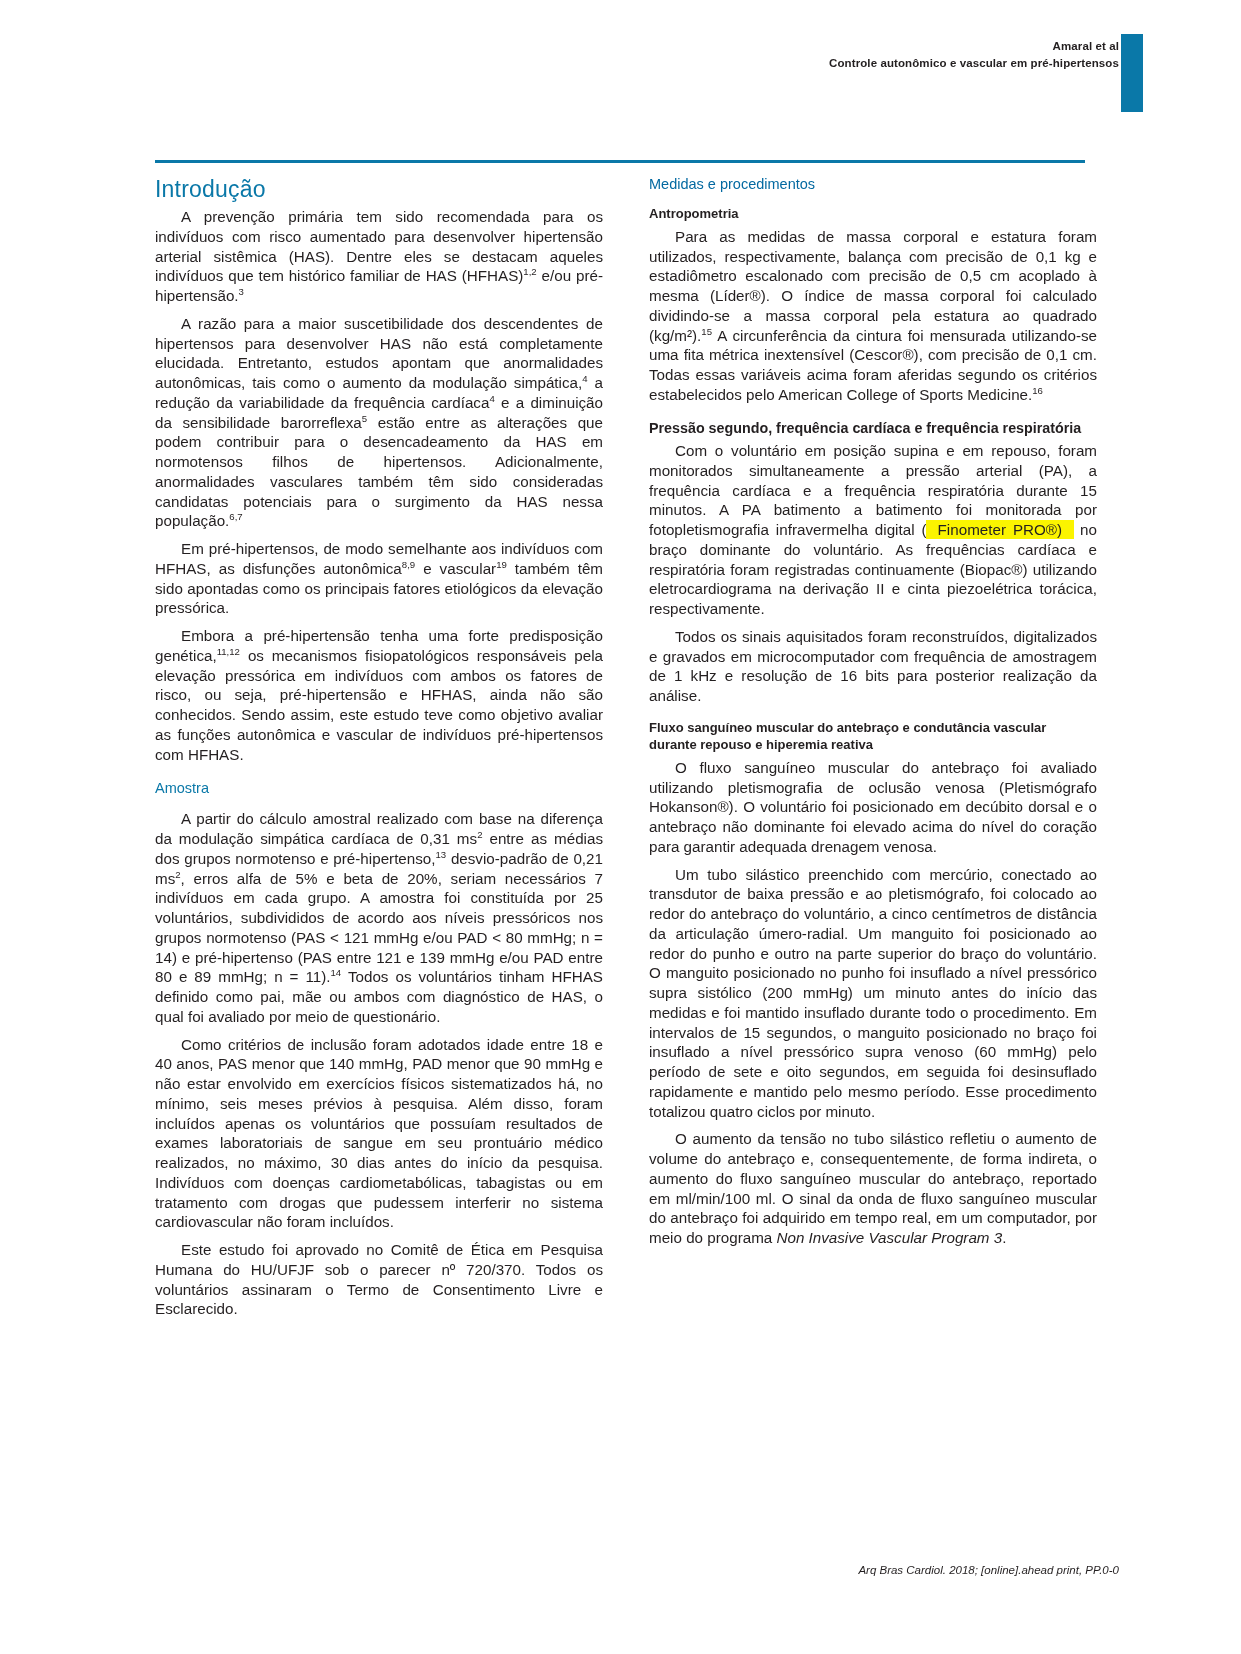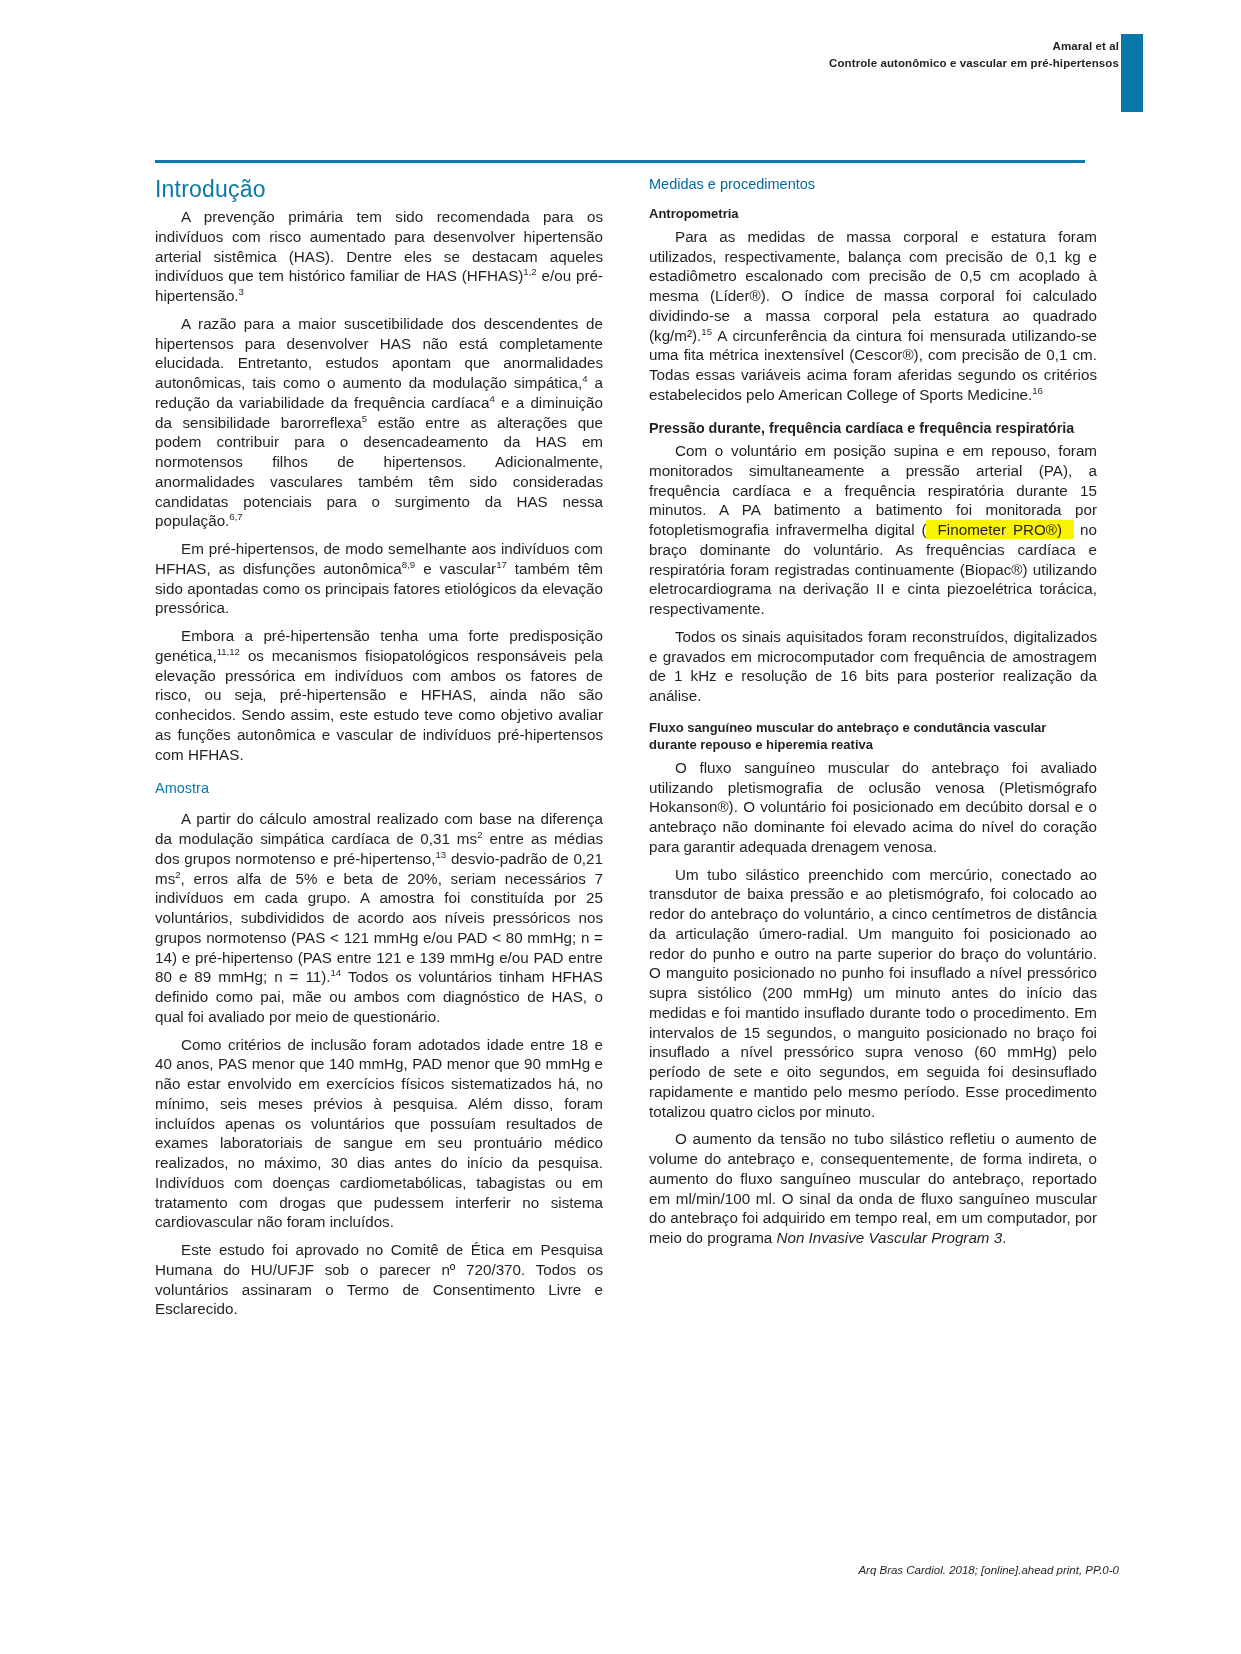--- a/index.html
+++ b/index.html
@@ -148,21 +148,21 @@
 <div class="page">
 
   <div class="col left">
 
     <h1 class="sec">Introdução</h1>
 
     <p><span>A prevenção primária tem sido recomendada para os indivíduos com risco aumentado para desenvolver hipertensão arterial sistêmica (HAS). Dentre eles se destacam aqueles indivíduos que tem histórico familiar de HAS (HFHAS)</span><sup>1,2</sup> e/ou pré-hipertensão.<sup>3</sup></p>
 
     <p><span>A razão para a maior suscetibilidade dos descendentes de hipertensos para desenvolver HAS não está completamente elucidada. Entretanto, estudos apontam que anormalidades autonômicas, tais como o aumento da modulação simpática,</span><sup>4</sup> a redução da variabilidade da frequência cardíaca<sup>4</sup> e a diminuição da sensibilidade barorreflexa<sup>5</sup> estão entre as alterações que podem contribuir para o desencadeamento da HAS em normotensos filhos de hipertensos. Adicionalmente, anormalidades vasculares também têm sido consideradas candidatas potenciais para o surgimento da HAS nessa população.<sup>6,7</sup></p>
 
-    <p><span>Em pré-hipertensos, de modo semelhante aos indivíduos com HFHAS, as disfunções autonômica</span><sup>8,9</sup> e vascular<sup>17</sup> também têm sido apontadas como os principais fatores etiológicos da elevação pressórica.</p>
+    <p><span>Em pré-hipertensos, de modo semelhante aos indivíduos com HFHAS, as disfunções autonômica</span><sup>8,9</sup> e vascular<sup>19</sup> também têm sido apontadas como os principais fatores etiológicos da elevação pressórica.</p>
 
     <p><span>Embora a pré-hipertensão tenha uma forte predisposição genética,</span><sup>11,12</sup> os mecanismos fisiopatológicos responsáveis pela elevação pressórica em indivíduos com ambos os fatores de risco, ou seja, pré-hipertensão e HFHAS, ainda não são conhecidos. Sendo assim, este estudo teve como objetivo avaliar as funções autonômica e vascular de indivíduos pré-hipertensos com HFHAS.</p>
 
 
     <h2 class="subsec">Amostra</h2>
 
     <p><span>A partir do cálculo amostral realizado com base na diferença da modulação simpática cardíaca de 0,31 ms</span><sup>2</sup> entre as médias dos grupos normotenso e pré-hipertenso,<sup>13</sup> desvio-padrão de 0,21 ms<sup>2</sup>, erros alfa de 5% e beta de 20%, seriam necessários 7 indivíduos em cada grupo. A amostra foi constituída por 25 voluntários, subdivididos de acordo aos níveis pressóricos nos grupos normotenso (PAS &lt; 121 mmHg e/ou PAD &lt; 80 mmHg; n = 14) e pré-hipertenso (PAS entre 121 e 139 mmHg e/ou PAD entre 80 e 89 mmHg; n = 11).<sup>14</sup> Todos os voluntários tinham HFHAS definido como pai, mãe ou ambos com diagnóstico de HAS, o qual foi avaliado por meio de questionário.</p>
 
     <p>Como critérios de inclusão foram adotados idade entre 18 e 40 anos, PAS menor que 140 mmHg, PAD menor que 90 mmHg e não estar envolvido em exercícios físicos sistematizados há, no mínimo, seis meses prévios à pesquisa. Além disso, foram incluídos apenas os voluntários que possuíam resultados de exames laboratoriais de sangue em seu prontuário médico realizados, no máximo, 30 dias antes do início da pesquisa. Indivíduos com doenças cardiometabólicas, tabagistas ou em tratamento com drogas que pudessem interferir no sistema cardiovascular não foram incluídos.</p>
 
@@ -170,21 +170,21 @@
   </div>
 
   <div class="col right">
 
     <div class="rlabel">Medidas e procedimentos</div>
 
     <h3 class="blk">Antropometria</h3>
 
     <p><span>Para as medidas de massa corporal e estatura foram utilizados, respectivamente, balança com precisão de 0,1 kg e estadiômetro escalonado com precisão de 0,5 cm acoplado à mesma (Líder®). O índice de massa corporal foi calculado dividindo-se a massa corporal pela estatura ao quadrado (kg/m²).</span><sup>15</sup> A circunferência da cintura foi mensurada utilizando-se uma fita métrica inextensível (Cescor®), com precisão de 0,1 cm. Todas essas variáveis acima foram aferidas segundo os critérios estabelecidos pelo American College of Sports Medicine.<sup>16</sup></p>
 
-    <h3 class="blk tight">Pressão durante, frequência cardíaca e frequência respiratória</h3>
+    <h3 class="blk tight">Pressão segundo, frequência cardíaca e frequência respiratória</h3>
 
     <p><span>Com o voluntário em posição supina e em repouso, foram monitorados simultaneamente a pressão arterial (PA), a frequência cardíaca e a frequência respiratória durante 15 minutos. A PA batimento a batimento foi monitorada por fotopletismografia infravermelha digital (</span><span class="hl">Finometer PRO®)</span><span> no braço dominante do voluntário. As frequências cardíaca e respiratória foram registradas continuamente (Biopac®) utilizando eletrocardiograma na derivação II e cinta piezoelétrica torácica, respectivamente.</span></p>
 
     <p>Todos os sinais aquisitados foram reconstruídos, digitalizados e gravados em microcomputador com frequência de amostragem de 1 kHz e resolução de 16 bits para posterior realização da análise.</p>
 
     <h3 class="blk">Fluxo sanguíneo muscular do antebraço e condutância vascular durante repouso e hiperemia reativa</h3>
 
     <p>O fluxo sanguíneo muscular do antebraço foi avaliado utilizando pletismografia de oclusão venosa (Pletismógrafo Hokanson®). O voluntário foi posicionado em decúbito dorsal e o antebraço não dominante foi elevado acima do nível do coração para garantir adequada drenagem venosa.</p>
     <p>Um tubo silástico preenchido com mercúrio, conectado ao transdutor de baixa pressão e ao pletismógrafo, foi colocado ao redor do antebraço do voluntário, a cinco centímetros de distância da articulação úmero-radial. Um manguito foi posicionado ao redor do punho e outro na parte superior do braço do voluntário. O manguito posicionado no punho foi insuflado a nível pressórico supra sistólico (200 mmHg) um minuto antes do início das medidas e foi mantido insuflado durante todo o procedimento. Em intervalos de 15 segundos, o manguito posicionado no braço foi insuflado a nível pressórico supra venoso (60 mmHg) pelo período de sete e oito segundos, em seguida foi desinsuflado rapidamente e mantido pelo mesmo período. Esse procedimento totalizou quatro ciclos por minuto.</p>
     <p><span>O aumento da tensão no tubo silástico refletiu o aumento de volume do antebraço e, consequentemente, de forma indireta, o aumento do fluxo sanguíneo muscular do antebraço, reportado em ml/min/100 ml. O sinal da onda de fluxo sanguíneo muscular do antebraço foi adquirido em tempo real, em um computador, por meio do programa </span><span class="it">Non Invasive Vascular Program 3</span><span>.</span></p>

